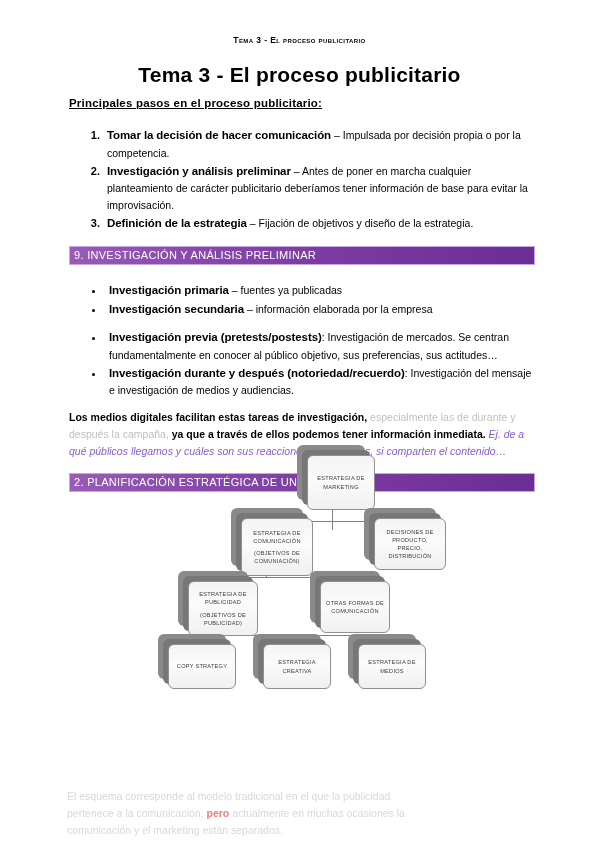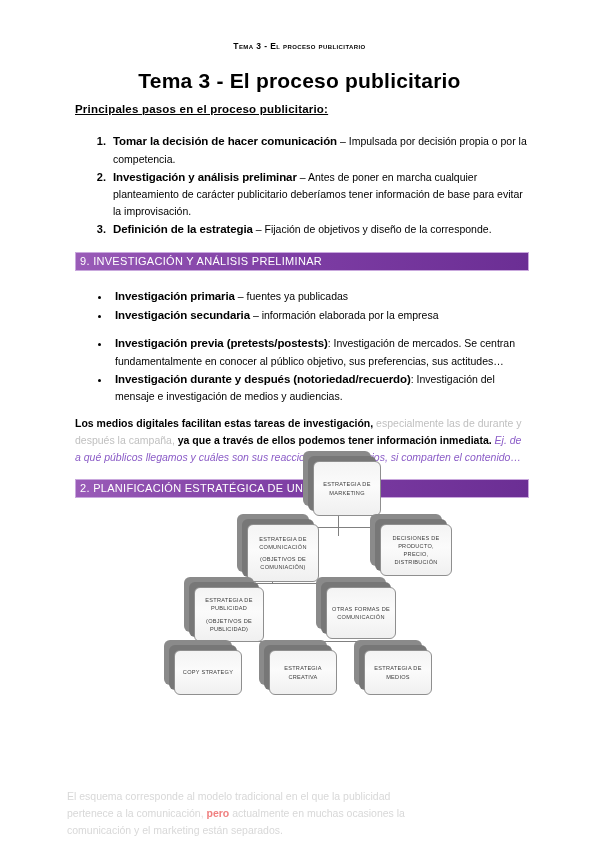--- a/index.html
+++ b/index.html
@@ -12,21 +12,21 @@
     height: 848px;
     font-family: "Liberation Sans", sans-serif;
     color: #000000;
     position: relative;
     overflow: hidden;
   }
   .page {
     position: relative;
     width: 599px;
     height: 848px;
-    padding: 8px;
+    padding: 2px;
     box-sizing: border-box;
     border-radius: 14px;
   }
 
   
   .running-head {
     text-align: center;
     font-size: 8.5px;
     font-weight: bold;
     font-variant: small-caps;
@@ -178,21 +178,21 @@
 
   <h1 class="doc-title">Tema 3 - El proceso publicitario</h1>
 
   <div class="body-col">
 
     <div class="lead-underline">Principales pasos en el proceso publicitario:</div>
 
     <ol class="steps">
       <li><span class="b">Tomar la decisión de hacer comunicación</span><span> – Impulsada por decisión propia o por la competencia.</span></li>
       <li><span class="b">Investigación y análisis preliminar</span><span> – Antes de poner en marcha cualquier planteamiento de carácter publicitario deberíamos tener información de base para evitar la improvisación.</span></li>
-      <li><span class="b">Definición de la estrategia</span><span> – Fijación de objetivos y diseño de la corresponde.</span></li>
+      <li><span class="b">Definición de la estrategia</span><span> – Fijación de objetivos y diseño de la estrategia.</span></li>
     </ol>
 
     <div class="sec-bar">9. INVESTIGACIÓN Y ANÁLISIS PRELIMINAR</div>
 
 
     <ul class="bul gap">
       <li><span class="b">Investigación primaria</span><span> – fuentes ya publicadas</span></li>
       <li><span class="b">Investigación secundaria</span><span> – información elaborada por la empresa</span></li>
     </ul>
 

